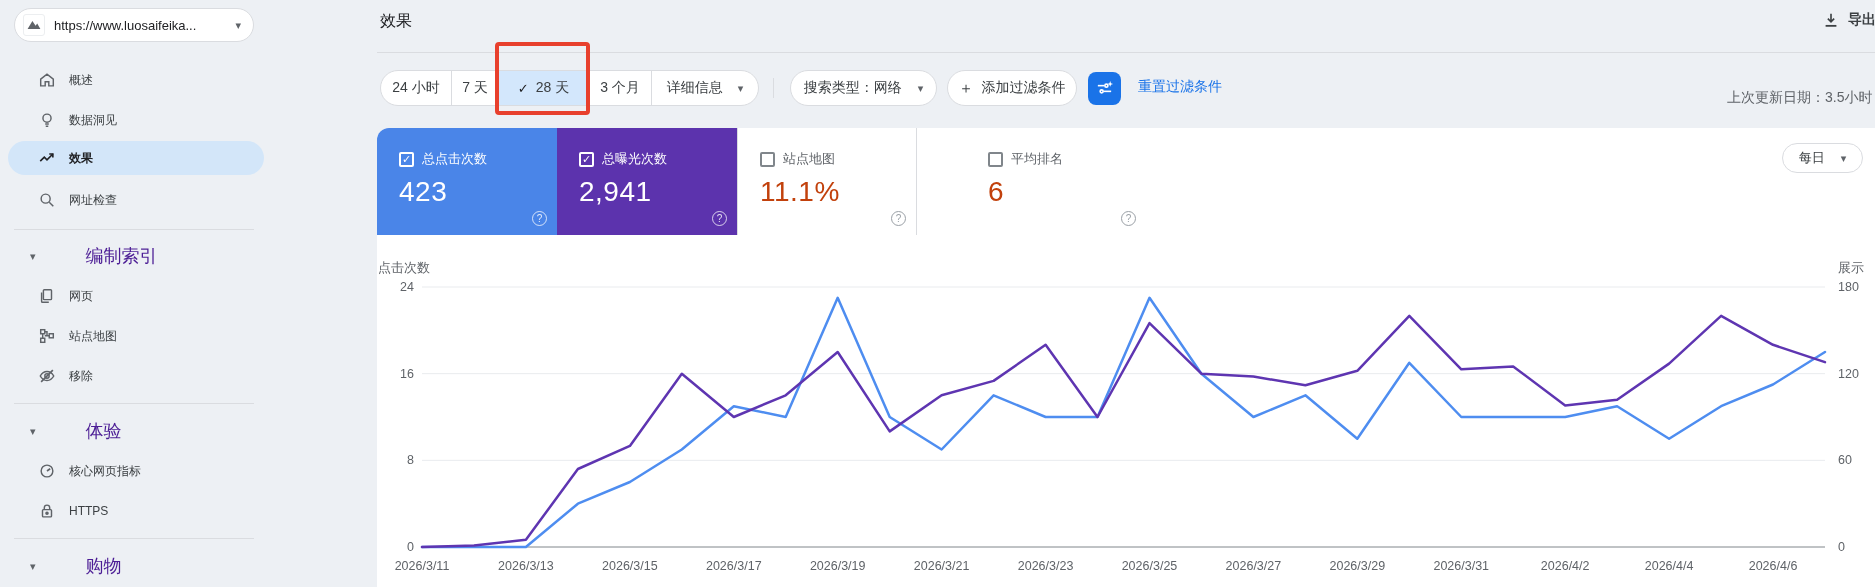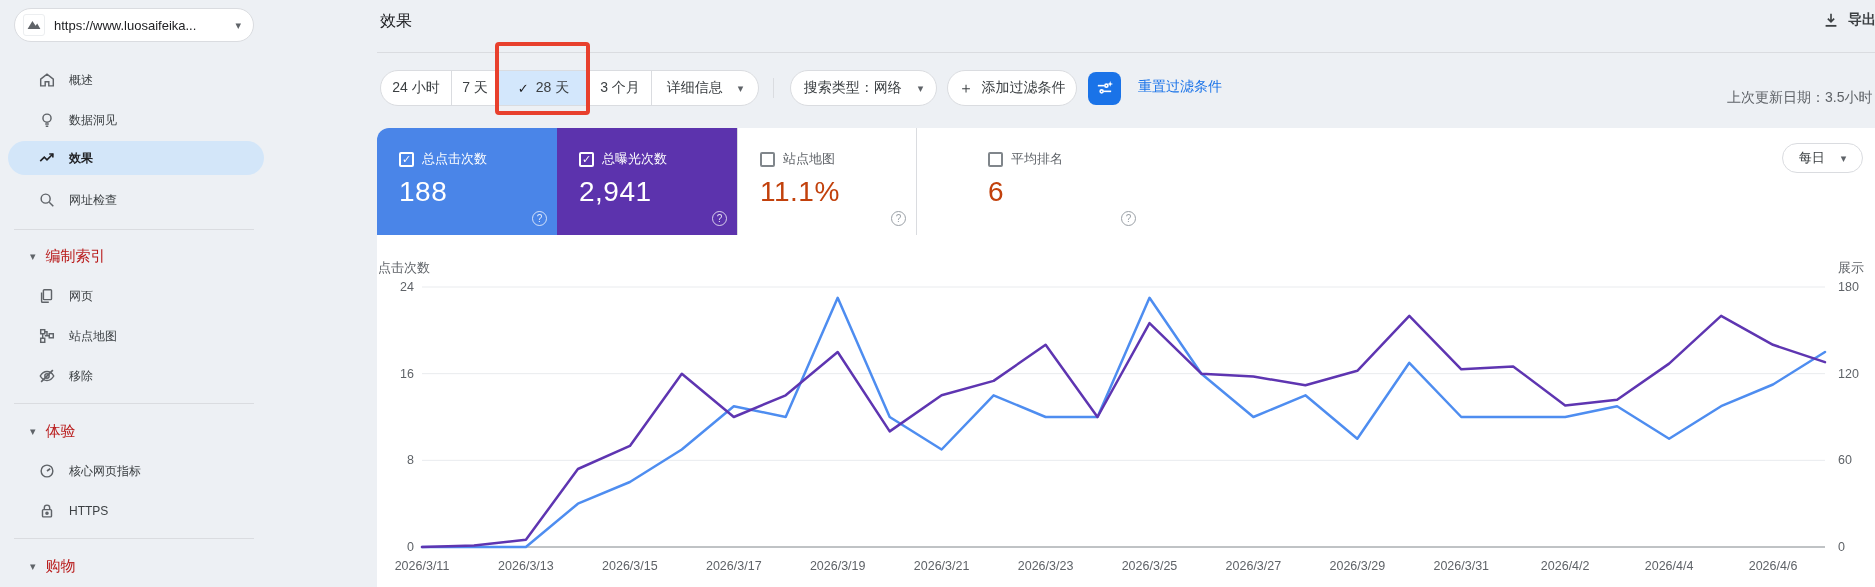--- a/index.html
+++ b/index.html
@@ -16,21 +16,21 @@
   .caret { font-size:11px; color:#5f6368; margin-left:8px; flex:none; line-height:1; }
   .nav-item { position:absolute; left:8px; width:256px; height:34px; display:flex; align-items:center;
     padding-left:30px; border-radius:17px; cursor:pointer; }
   .nav-item.selected { background:#d3e6f9; }
   .nav-item .ic { width:18px; height:18px; flex:none; display:flex; align-items:center; }
   .nav-item .lbl { font-size:12px; color:#3c4043; margin-left:13px; white-space:nowrap; }
   .nav-item.selected .lbl { color:#202124; font-weight:bold; }
   .side-divider { position:absolute; left:14px; width:240px; height:1px; background:#dadce0; }
   .sec-head { position:absolute; left:8px; width:256px; height:34px; display:flex; align-items:center; padding-left:22px; cursor:pointer; }
   .sec-head .caret { margin:0 10px 0 0; }
-  .sec-head .lbl { font-size:15px; color:#b91c1c; }
+  .sec-head .lbl { font-size:18px; color:#4c1d95;margin-left:40px; }
 
   
   .page-title { position:absolute; left:380px; top:11px; font-size:16px; color:#202124; }
   .export-btn { position:absolute; left:1822px; top:11px; display:flex; align-items:center; gap:8px; cursor:pointer; }
   .export-btn .lbl { font-size:14px; color:#3c4043; font-weight:bold; white-space:nowrap; }
   .hdr-divider { position:absolute; left:377px; top:52px; width:1498px; height:1px; background:#dadce0; }
   .last-updated { position:absolute; left:1727px; top:89px; font-size:14px; color:#5f6368; white-space:nowrap; }
 
   .seg-group { position:absolute; left:380px; top:70px; height:36px; display:flex; background:#fff;
     border:1px solid #dadce0; border-radius:18px; overflow:hidden; }
@@ -277,21 +277,21 @@
 
   <div class="reset-link">重置过滤条件</div>
 
   <div class="panel"></div>
 
   <div class="metric-card colored" id="card-1" style="left: 377px; border-radius: 12px 0px 0px; background-color: rgb(74, 133, 232);">
     <div class="row">
       <span class="cbx">✓</span>
       <span class="mlabel">总点击次数</span>
     </div>
-    <div class="mvalue">188</div>
+    <div class="mvalue">423</div>
     <div class="help">?</div>
   </div>
 
   <div class="metric-card colored" id="card-2" style="left: 557px; background-color: rgb(92, 51, 173);">
     <div class="row">
       <span class="cbx">✓</span>
       <span class="mlabel">总曝光次数</span>
     </div>
     <div class="mvalue">2,941</div>
     <div class="help">?</div>

